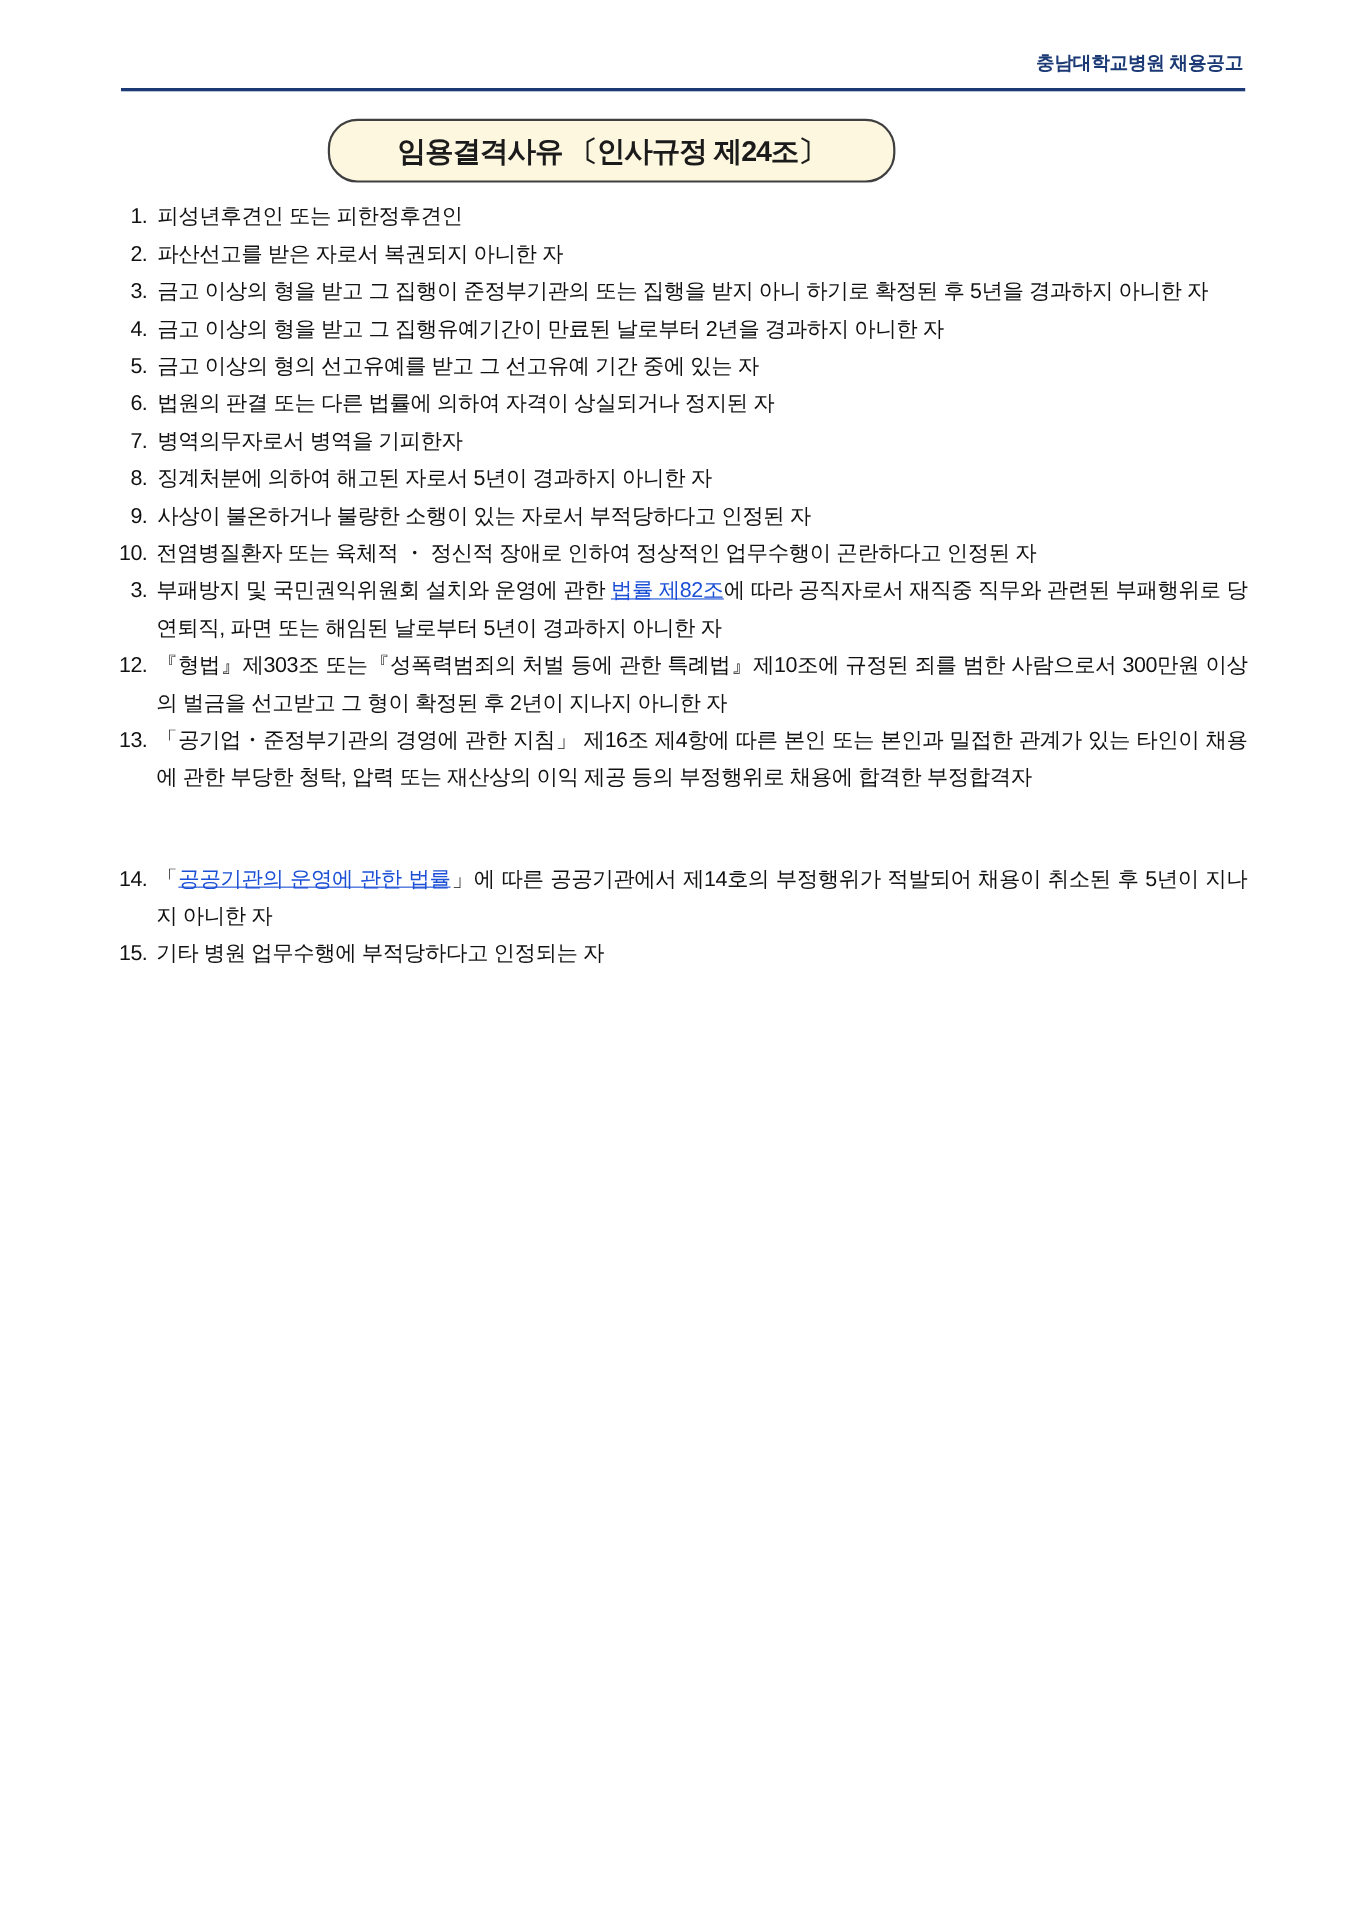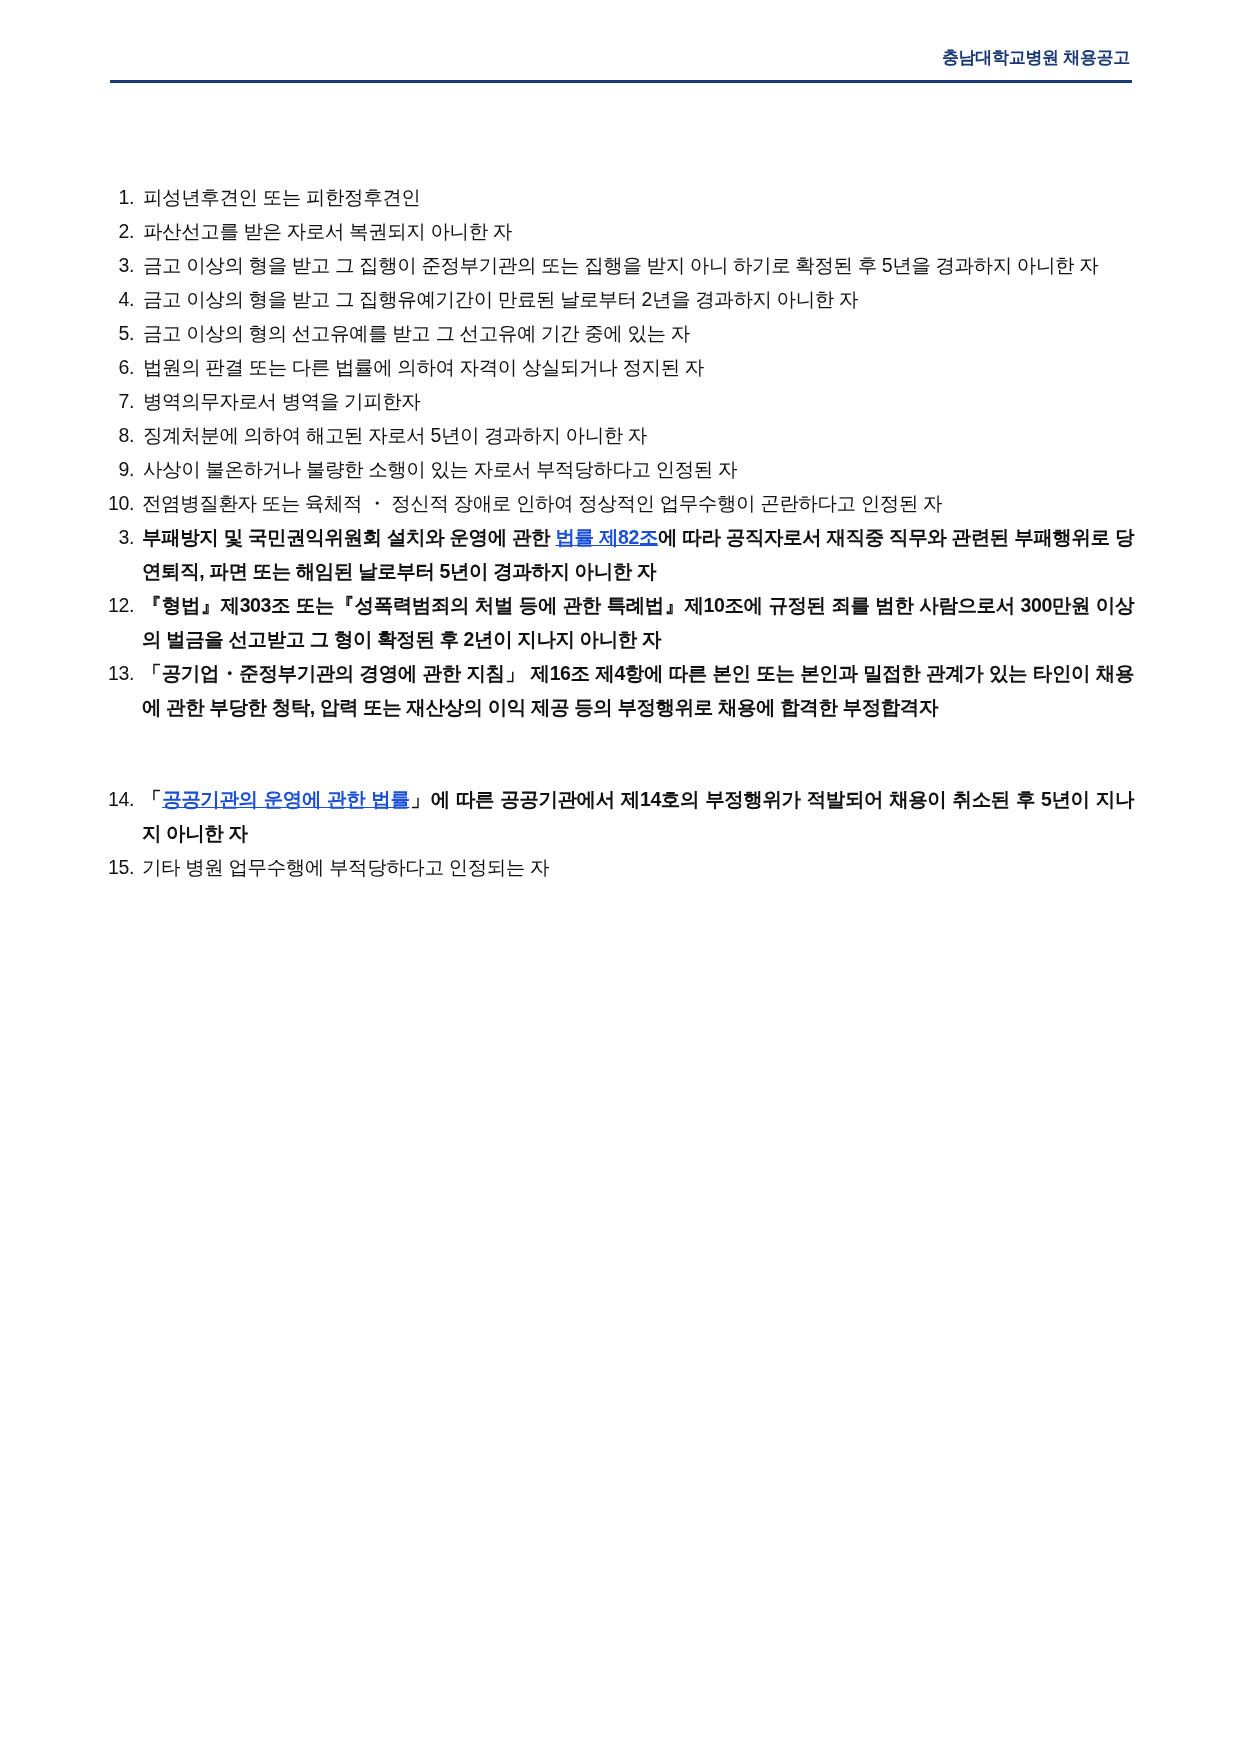--- a/index.html
+++ b/index.html
@@ -90,21 +90,20 @@
     flex: 1 1 auto;
     text-align: justify;
     text-justify: inter-word;
   }
   
   .num-1 { width: 28px; margin-right: 9px; }
   .num-2 { width: 28px; margin-right: 8px; }
 
   .indent-hang .txt {
     text-indent: 0;
-    font-weight: bold;
   }
 
   .linked {
     color: #1a4fd6;
     text-decoration: underline;
   }
   .gap {
     height: 58px;
   }
 
@@ -167,20 +166,23 @@
 </head>
 <body>
 
 <div class="page">
 
   <div class="header">
     <span class="header-title">충남대학교병원 채용공고</span>
   </div>
   <div class="header-rule"></div>
 
+  <div class="title-pill">
+    <span class="title-pill-text">임용결격사유 〔인사규정 제24조〕</span>
+  </div>
 
   <div class="content">
 
     <div class="item">
       <span class="num num-1">1.</span>
       <span class="txt">피성년후견인 또는 피한정후견인</span>
     </div>
 
     <div class="item">
       <span class="num num-1">2.</span>

